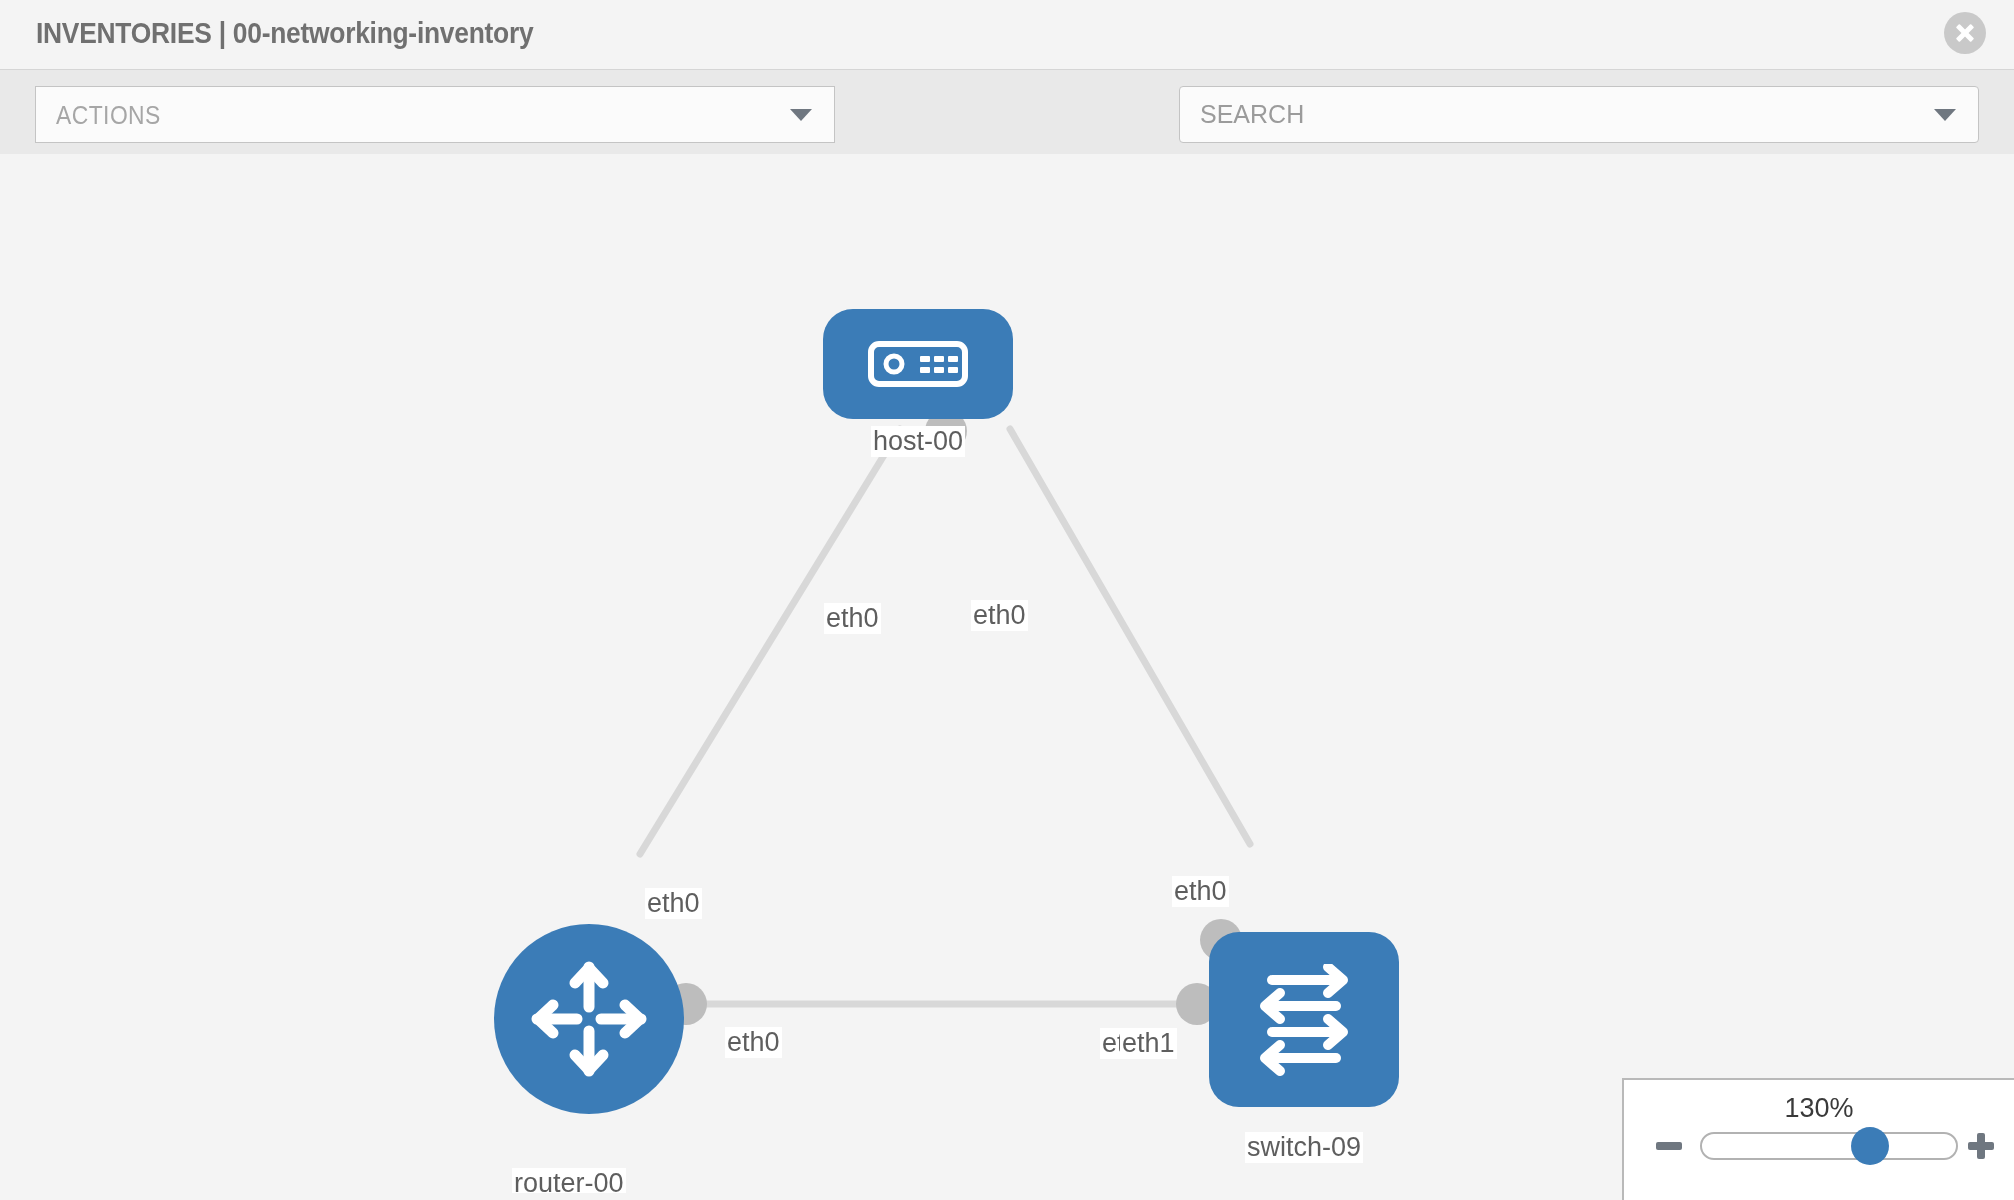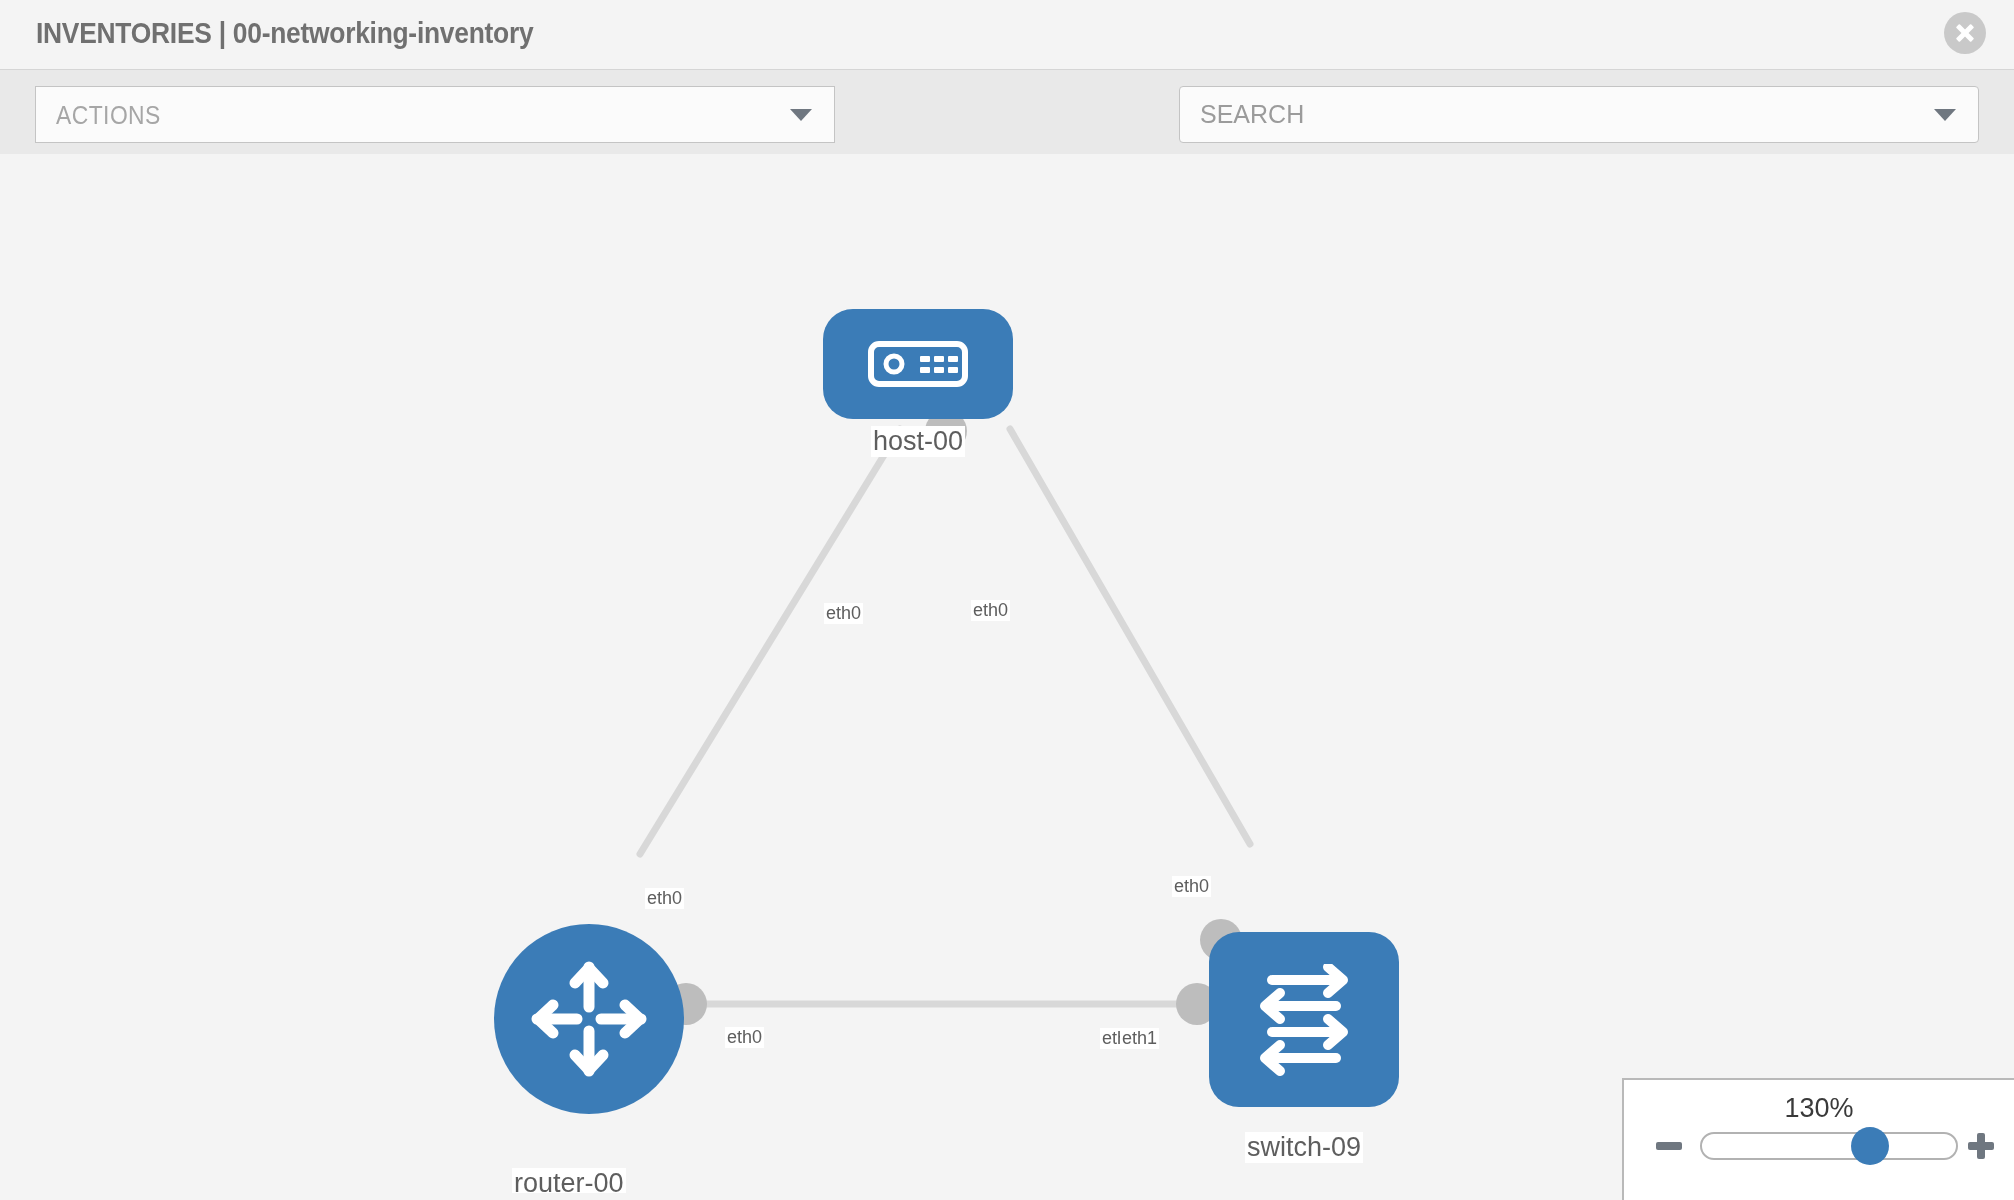--- a/index.html
+++ b/index.html
@@ -106,21 +106,21 @@
 
   .node-label {
     position: absolute; white-space: nowrap;
     font-family: "Liberation Sans", sans-serif;
     font-size: 27px; color: #5e5e5e;
     background: #ffffff; padding: 0 2px;
   }
   .iface-label {
     position: absolute; white-space: nowrap;
     font-family: "Liberation Sans", sans-serif;
-    font-size: 18px; color: #5e5e5e;
+    font-size: 27px; color: #5e5e5e;
     background: #ffffff; padding: 0 2px;
   }
   .connector {
     position: absolute; width: 42px; height: 42px; border-radius: 50%;
     background: #bdbdbd;
   }
 
   
   .zoom-panel {
     position: absolute; left: 1622px; top: 1078px;

